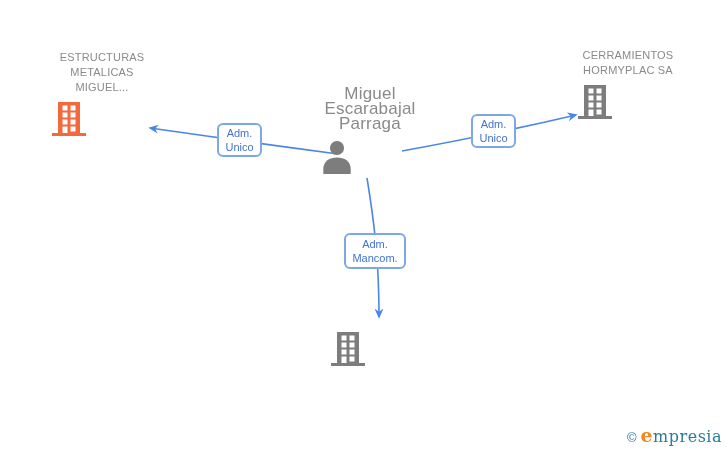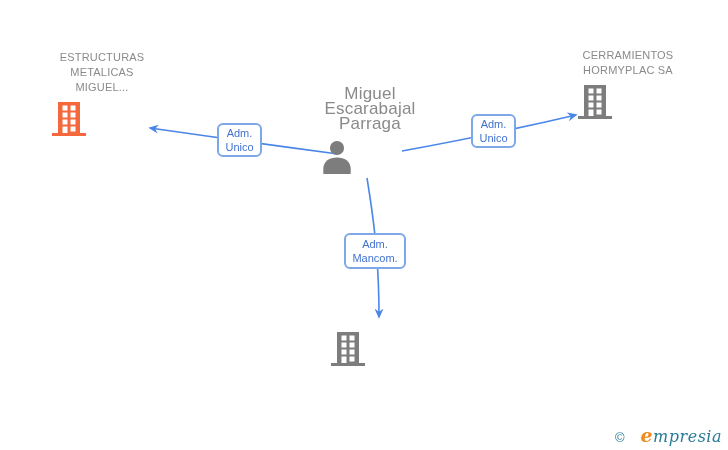--- a/index.html
+++ b/index.html
@@ -84,25 +84,23 @@
     gap: 4px;
     cursor: pointer;
     font-family: "DejaVu Serif", serif;
   }
   #footer-logo .copy {
     color: var(--logo-teal, #2b7a96);
     font-size: 13px;
     font-family: "Liberation Sans", sans-serif;
   }
   #footer-logo .brand {
-    font-style: italic;
     font-size: 16px;
     color: var(--logo-teal, #2b6d8c);
     letter-spacing: 0.5px;
-    margin-left: 12px;
   }
   #footer-logo .brand .e {
     color: var(--logo-orange, #f08a1e);
     font-size: 19px;
     font-weight: bold;
   }
 </style>
 </head>
 <body>
 

